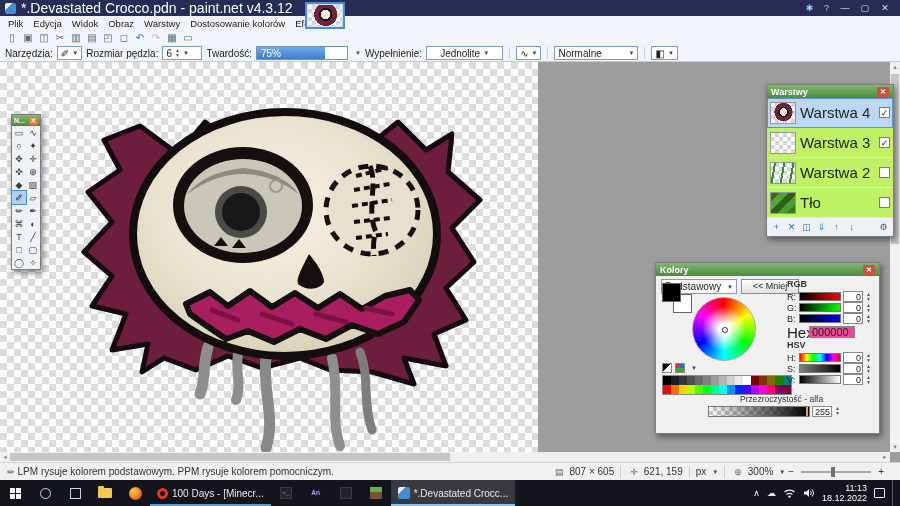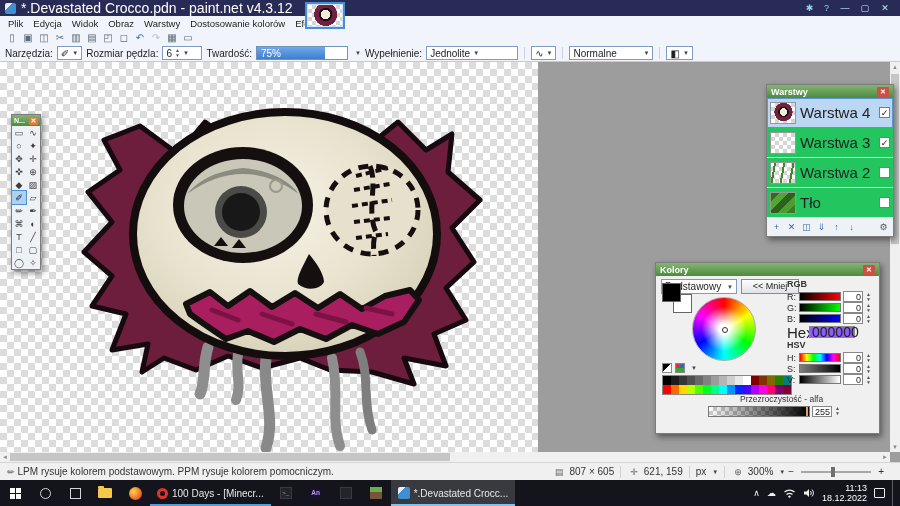--- a/index.html
+++ b/index.html
@@ -50,21 +50,21 @@
 
 #tools-panel{left:11px;top:52px;width:30px}
 #tools-panel .panel-header{height:11px;font-size:7px;padding:0 2px}
 #tools-panel .panel-close{width:9px;height:8px;line-height:8px;background:#e07b39}
 #tool-grid{display:grid;grid-template-columns:14px 14px;background:#eef1f5}
 .tool-cell{height:13px;display:flex;align-items:center;justify-content:center;font-size:9px;color:#3c3c3c}
 .tool-cell.selected{background:#aed1f2;outline:1px solid #4a90d9;color:#123}
 
 #layers-panel{left:766px;top:22px;width:128px}
 #layer-rows{background:#fff}
-.layer-row{height:30px;display:flex;align-items:center;padding:2px 3px;border-bottom:1px solid #e6e6e6;background:#22c55e}
+.layer-row{height:30px;display:flex;align-items:center;padding:2px 3px;border-bottom:1px solid #e6e6e6;background:#bef264}
 .layer-row.selected{background:#bcd7f3;outline:1px solid #5a96d2;outline-offset:-1px}
 .layer-thumb{width:26px;height:22px;border:1px solid #979797;margin-right:4px;flex:none}
 .layer-name{flex:1;font-size:15px;white-space:nowrap;overflow:hidden}
 .layer-check{width:11px;height:11px;border:1px solid #7d7d7d;background:#fff;font-size:9px;line-height:10px;text-align:center;color:#1b1b1b;flex:none}
 #layers-toolbar{height:18px;display:flex;align-items:center;gap:2px;padding:0 3px;background:#eef1f5}
 .l-icon{width:13px;height:13px;font-size:9px;color:#2f6cb3;text-align:center;line-height:13px}
 .l-icon.right{margin-left:auto;color:#555}
 .thumb-face{background-color:#fff;background-image:radial-gradient(circle at 52% 45%,#f0ead7 0 22%,#1a1210 23% 31%,#71203f 32% 54%,rgba(0,0,0,0) 55%),linear-gradient(45deg,#d5d5d5 25%,transparent 25%,transparent 75%,#d5d5d5 75%),linear-gradient(45deg,#d5d5d5 25%,transparent 25%,transparent 75%,#d5d5d5 75%);background-size:100% 100%,8px 8px,8px 8px;background-position:0 0,0 0,4px 4px}
 .thumb-grass-sparse{background-color:#fff;background-image:repeating-linear-gradient(100deg,rgba(0,0,0,0) 0 3px,#3e8a2a 3px 5px,rgba(0,0,0,0) 5px 9px),linear-gradient(45deg,#d5d5d5 25%,transparent 25%,transparent 75%,#d5d5d5 75%),linear-gradient(45deg,#d5d5d5 25%,transparent 25%,transparent 75%,#d5d5d5 75%);background-size:100% 100%,8px 8px,8px 8px;background-position:0 0,0 0,4px 4px}
 .thumb-grass{background:linear-gradient(135deg,#2f6d1f 0 20%,#52a635 20% 40%,#2b611c 40% 60%,#4d9c31 60% 80%,#387a24 80%)}
@@ -90,21 +90,21 @@
 .ch-slider{width:42px;height:9px;border:1px solid #777;flex:none}
 .ch-value{width:20px;height:11px;border:1px solid #888;background:#fff;font-size:9px;text-align:right;padding-right:1px;line-height:10px;margin-left:2px}
 .grad-red{background:linear-gradient(to right,#000,#f00)}
 .grad-green{background:linear-gradient(to right,#000,#0f0)}
 .grad-blue{background:linear-gradient(to right,#000,#00f)}
 .grad-hue{background:linear-gradient(to right,#f00,#ff0,#0f0,#0ff,#00f,#f0f,#f00)}
 .grad-sat{background:linear-gradient(to right,#808080,#000)}
 .grad-val{background:linear-gradient(to right,#000,#fff)}
 .hex-row{display:flex;align-items:center;height:12px}
 .hex-label{width:22px;font-size:15px}
-.hex-input{width:46px;height:12px;border:1px solid #888;background:#8b5cf6;font-size:14px;line-height:11px;padding-left:2px}
+.hex-input{width:46px;height:12px;border:1px solid #888;background:#ec4899;font-size:11px;line-height:11px;padding-left:2px}
 #alpha-label{position:absolute;left:84px;top:131px;font-size:8.5px;color:#333;white-space:nowrap}
 #alpha-row{position:absolute;left:52px;top:143px;display:flex;align-items:flex-start}
 #alpha-slider{position:relative;width:102px;height:11px;border:1px solid #777;background-color:#fff;background-image:linear-gradient(to right,rgba(0,0,0,0),#000),linear-gradient(45deg,#ccc 25%,transparent 25%,transparent 75%,#ccc 75%),linear-gradient(45deg,#ccc 25%,transparent 25%,transparent 75%,#ccc 75%);background-size:100% 100%,8px 8px,8px 8px;background-position:0 0,0 0,4px 4px}
 #alpha-slider:after{content:"";position:absolute;right:1px;top:0;bottom:0;width:2px;background:#e8a33d}
 
 #statusbar{position:absolute;top:462px;left:0;width:900px;height:18px;background:#f0f0f0;border-top:1px solid #d4d4d4;display:flex;align-items:center;font-size:10px;color:#333;padding:0 4px}
 .sb-icon{font-size:9px;color:#666;margin:0 3px}
 #sb-right{margin-left:auto;display:flex;align-items:center;gap:3px;padding-right:12px}
 .sb-sep{width:1px;height:12px;background:#d0d0d0;margin:0 3px}
 #zoom-track{position:relative;width:70px;height:2px;background:#a8a8a8;margin:0 4px}
@@ -193,21 +193,21 @@
         </span>
         <span class="caret">▼</span>
       </div>
     <span class="opt-label">Twardość:</span>
     <div id="hardness">
       <div class="fill" style="width: 75%;"></div>
       <div class="hv">75%</div>
     </div>
     <span class="caret">▼</span>
     <span class="opt-label">Wypełnienie:</span>
-    <div class="combo" style="width:92px;justify-content:flex-start">
+    <div class="combo" style="width:77px;justify-content:center">
         <span>Jednolite</span>
         <span class="caret">▼</span>
       </div>
     <div class="vsep"></div>
     <div class="combo">
         <span>∿</span>
         <span class="caret">▼</span>
       </div>
     <div class="vsep"></div>
     <div class="combo" style="width:84px;justify-content:space-between">

